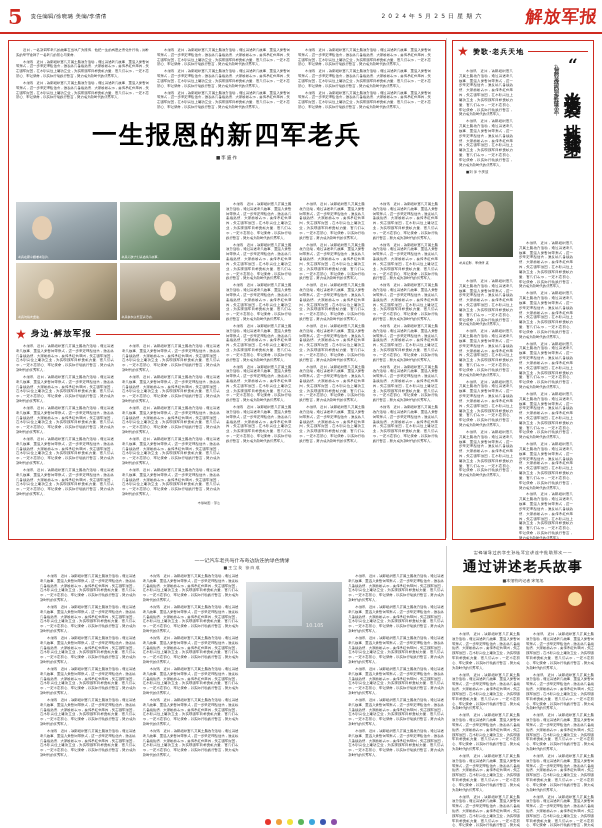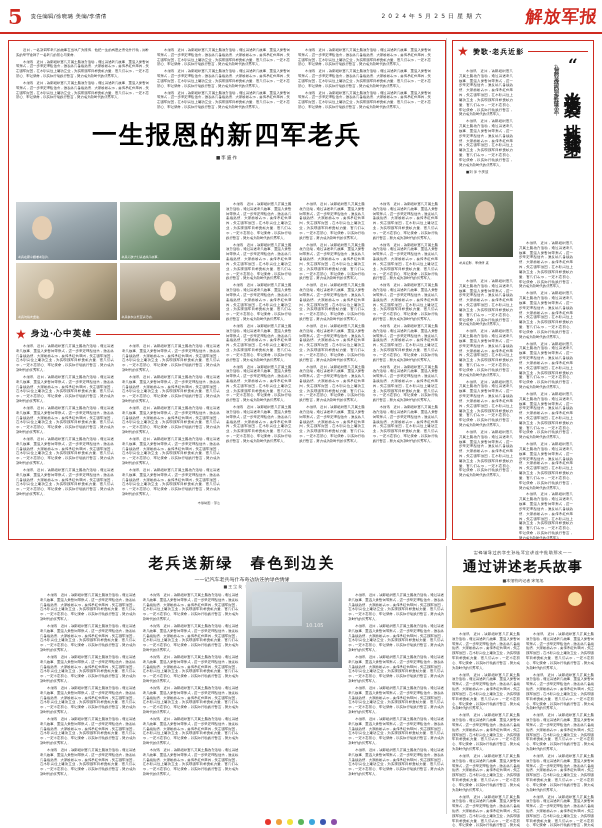--- a/index.html
+++ b/index.html
@@ -228,21 +228,21 @@
         <p>本报讯　近日，该部组织官兵开展主题教育活动，通过讲述老兵故事、重温入党誓词等形式，进一步坚定理想信念，激发练兵备战热情。大家纷纷表示，要传承红色基因，矢志强军报国，在本职岗位上建功立业，为实现强军目标贡献力量。官兵们表示，一定不忘初心、牢记使命，以实际行动践行誓言，努力成为新时代的优秀军人。</p>
           <p>本报讯　近日，该部组织官兵开展主题教育活动，通过讲述老兵故事、重温入党誓词等形式，进一步坚定理想信念，激发练兵备战热情。大家纷纷表示，要传承红色基因，矢志强军报国，在本职岗位上建功立业，为实现强军目标贡献力量。官兵们表示，一定不忘初心、牢记使命，以实际行动践行誓言，努力成为新时代的优秀军人。</p>
         <p>本报讯　近日，该部组织官兵开展主题教育活动，通过讲述老兵故事、重温入党誓词等形式，进一步坚定理想信念，激发练兵备战热情。大家纷纷表示，要传承红色基因，矢志强军报国，在本职岗位上建功立业，为实现强军目标贡献力量。官兵们表示，一定不忘初心、牢记使命，以实际行动践行誓言，努力成为新时代的优秀军人。</p>
           <p>本报讯　近日，该部组织官兵开展主题教育活动，通过讲述老兵故事、重温入党誓词等形式，进一步坚定理想信念，激发练兵备战热情。大家纷纷表示，要传承红色基因，矢志强军报国，在本职岗位上建功立业，为实现强军目标贡献力量。官兵们表示，一定不忘初心、牢记使命，以实际行动践行誓言，努力成为新时代的优秀军人。</p>
       </div>
     </div>
 
     <div style="position:absolute;left:16px;top:294px;width:204px;">
       <div class="starhead">
         <span class="star">★</span>
-        <span>身边·心中英雄</span>
+        <span>身边·解放军报</span>
         <span class="rule"></span>
       </div>
       <div style="display:flex;gap:8px;margin-top:4px;">
         <div class="c coltext" style="width:98px;">
           <p>本报讯　近日，该部组织官兵开展主题教育活动，通过讲述老兵故事、重温入党誓词等形式，进一步坚定理想信念，激发练兵备战热情。大家纷纷表示，要传承红色基因，矢志强军报国，在本职岗位上建功立业，为实现强军目标贡献力量。官兵们表示，一定不忘初心、牢记使命，以实际行动践行誓言，努力成为新时代的优秀军人。</p>
             <p>本报讯　近日，该部组织官兵开展主题教育活动，通过讲述老兵故事、重温入党誓词等形式，进一步坚定理想信念，激发练兵备战热情。大家纷纷表示，要传承红色基因，矢志强军报国，在本职岗位上建功立业，为实现强军目标贡献力量。官兵们表示，一定不忘初心、牢记使命，以实际行动践行誓言，努力成为新时代的优秀军人。</p>
           <p>本报讯　近日，该部组织官兵开展主题教育活动，通过讲述老兵故事、重温入党誓词等形式，进一步坚定理想信念，激发练兵备战热情。大家纷纷表示，要传承红色基因，矢志强军报国，在本职岗位上建功立业，为实现强军目标贡献力量。官兵们表示，一定不忘初心、牢记使命，以实际行动践行誓言，努力成为新时代的优秀军人。</p>
             <p>本报讯　近日，该部组织官兵开展主题教育活动，通过讲述老兵故事、重温入党誓词等形式，进一步坚定理想信念，激发练兵备战热情。大家纷纷表示，要传承红色基因，矢志强军报国，在本职岗位上建功立业，为实现强军目标贡献力量。官兵们表示，一定不忘初心、牢记使命，以实际行动践行誓言，努力成为新时代的优秀军人。</p>
           <p>本报讯　近日，该部组织官兵开展主题教育活动，通过讲述老兵故事、重温入党誓词等形式，进一步坚定理想信念，激发练兵备战热情。大家纷纷表示，要传承红色基因，矢志强军报国，在本职岗位上建功立业，为实现强军目标贡献力量。官兵们表示，一定不忘初心、牢记使命，以实际行动践行誓言，努力成为新时代的优秀军人。</p>
         </div>
@@ -253,21 +253,21 @@
             <p>本报讯　近日，该部组织官兵开展主题教育活动，通过讲述老兵故事、重温入党誓词等形式，进一步坚定理想信念，激发练兵备战热情。大家纷纷表示，要传承红色基因，矢志强军报国，在本职岗位上建功立业，为实现强军目标贡献力量。官兵们表示，一定不忘初心、牢记使命，以实际行动践行誓言，努力成为新时代的优秀军人。</p>
           <p>本报讯　近日，该部组织官兵开展主题教育活动，通过讲述老兵故事、重温入党誓词等形式，进一步坚定理想信念，激发练兵备战热情。大家纷纷表示，要传承红色基因，矢志强军报国，在本职岗位上建功立业，为实现强军目标贡献力量。官兵们表示，一定不忘初心、牢记使命，以实际行动践行誓言，努力成为新时代的优秀军人。</p>
         </div>
       </div>
       <div style="font-size:3.2px;color:#444;text-align:right;margin-top:2px;">本版制图：邵洁</div>
     </div>
 
     <div class="rbox">
       <div class="starhead" style="font-size:7px;">
         <span class="star">★</span>
-        <span>赞歌·老兵近影</span>
+        <span>赞歌·老兵天地</span>
         <span class="rule"></span>
       </div>
       <div class="vtitle">“半夜遇袭，排长扑在我身上”</div>
       <div class="vsub">九旬老兵的五龙寺保护自己的老乡班长扛过最六十六年</div>
 
       <div style="position:absolute;left:6px;top:28px;width:54px;" class="coltext">
         <p>本报讯　近日，该部组织官兵开展主题教育活动，通过讲述老兵故事、重温入党誓词等形式，进一步坚定理想信念，激发练兵备战热情。大家纷纷表示，要传承红色基因，矢志强军报国，在本职岗位上建功立业，为实现强军目标贡献力量。官兵们表示，一定不忘初心、牢记使命，以实际行动践行誓言，努力成为新时代的优秀军人。</p>
         <p>本报讯　近日，该部组织官兵开展主题教育活动，通过讲述老兵故事、重温入党誓词等形式，进一步坚定理想信念，激发练兵备战热情。大家纷纷表示，要传承红色基因，矢志强军报国，在本职岗位上建功立业，为实现强军目标贡献力量。官兵们表示，一定不忘初心、牢记使命，以实际行动践行誓言，努力成为新时代的优秀军人。</p>
         <p>■刘 洋  李庆波</p>
       </div>
@@ -287,21 +287,20 @@
         <p>本报讯　近日，该部组织官兵开展主题教育活动，通过讲述老兵故事、重温入党誓词等形式，进一步坚定理想信念，激发练兵备战热情。大家纷纷表示，要传承红色基因，矢志强军报国，在本职岗位上建功立业，为实现强军目标贡献力量。官兵们表示，一定不忘初心、牢记使命，以实际行动践行誓言，努力成为新时代的优秀军人。</p>
           <p>本报讯　近日，该部组织官兵开展主题教育活动，通过讲述老兵故事、重温入党誓词等形式，进一步坚定理想信念，激发练兵备战热情。大家纷纷表示，要传承红色基因，矢志强军报国，在本职岗位上建功立业，为实现强军目标贡献力量。官兵们表示，一定不忘初心、牢记使命，以实际行动践行誓言，努力成为新时代的优秀军人。</p>
         <p>本报讯　近日，该部组织官兵开展主题教育活动，通过讲述老兵故事、重温入党誓词等形式，进一步坚定理想信念，激发练兵备战热情。大家纷纷表示，要传承红色基因，矢志强军报国，在本职岗位上建功立业，为实现强军目标贡献力量。官兵们表示，一定不忘初心、牢记使命，以实际行动践行誓言，努力成为新时代的优秀军人。</p>
           <p>本报讯　近日，该部组织官兵开展主题教育活动，通过讲述老兵故事、重温入党誓词等形式，进一步坚定理想信念，激发练兵备战热情。大家纷纷表示，要传承红色基因，矢志强军报国，在本职岗位上建功立业，为实现强军目标贡献力量。官兵们表示，一定不忘初心、牢记使命，以实际行动践行誓言，努力成为新时代的优秀军人。</p>
         <p>本报讯　近日，该部组织官兵开展主题教育活动，通过讲述老兵故事、重温入党誓词等形式，进一步坚定理想信念，激发练兵备战热情。大家纷纷表示，要传承红色基因，矢志强军报国，在本职岗位上建功立业，为实现强军目标贡献力量。官兵们表示，一定不忘初心、牢记使命，以实际行动践行誓言，努力成为新时代的优秀军人。</p>
           <p>本报讯　近日，该部组织官兵开展主题教育活动，通过讲述老兵故事、重温入党誓词等形式，进一步坚定理想信念，激发练兵备战热情。大家纷纷表示，要传承红色基因，矢志强军报国，在本职岗位上建功立业，为实现强军目标贡献力量。官兵们表示，一定不忘初心、牢记使命，以实际行动践行誓言，努力成为新时代的优秀军人。</p>
       </div>
     </div>
 
     <div class="bl">
-      <div class="h2">老兵送新绿　春色到边关</div>
       <div class="sub">——记汽车老兵与什布奇边防连的绿色情缘</div>
       <div class="by">■王宝良  徐白成</div>
 
       <div class="blphoto">
         <div class="win"></div>
         <div class="dash"></div>
         <div class="num">10.105</div>
       </div>
 
       <div class="bl-cols">

